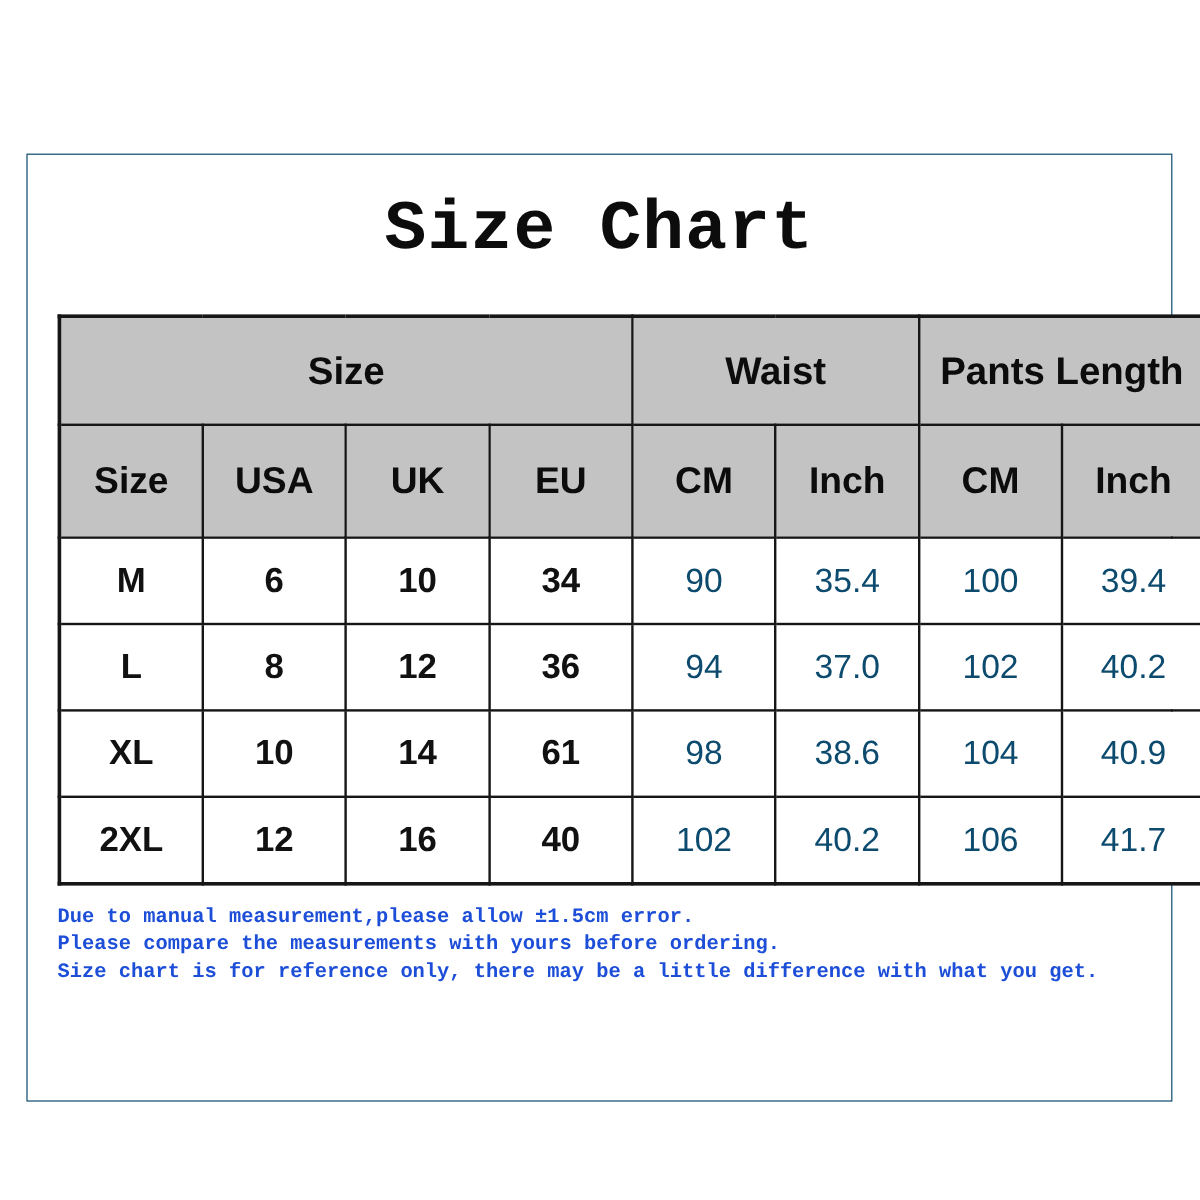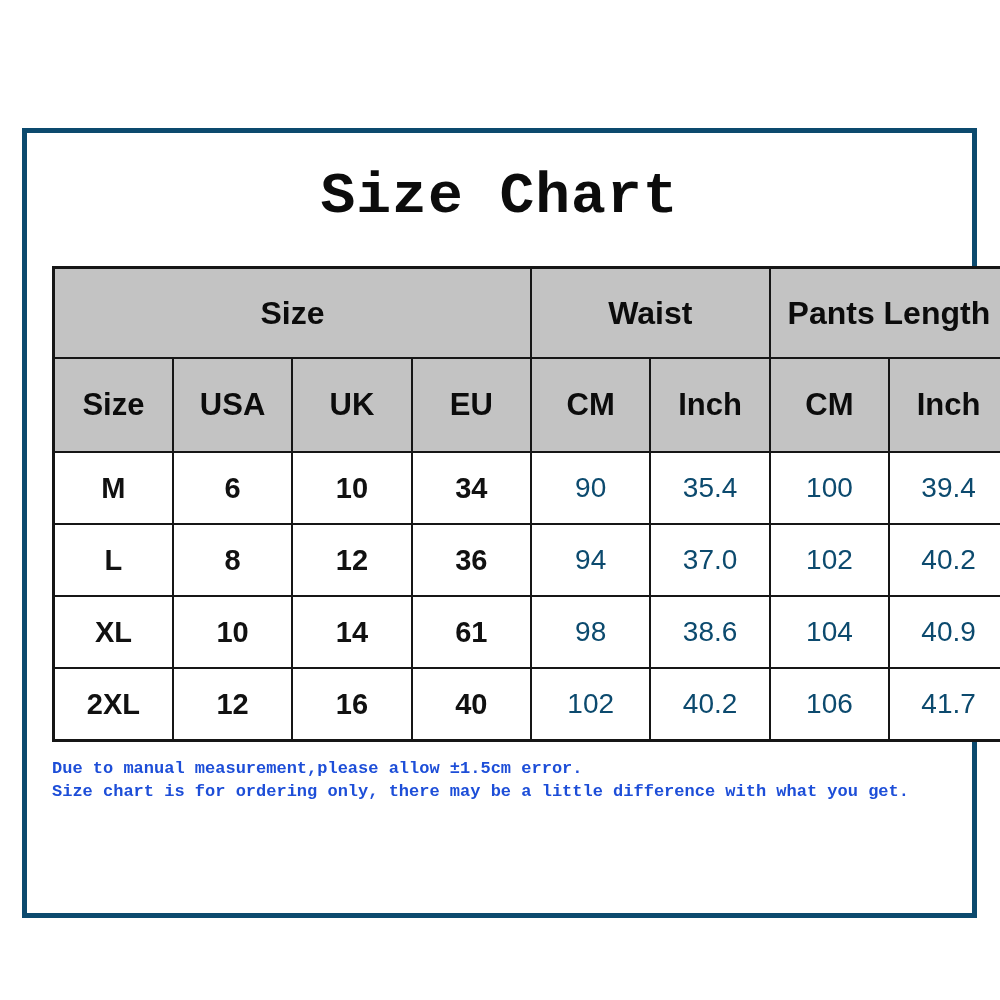--- a/index.html
+++ b/index.html
@@ -10,21 +10,21 @@
     background: #ffffff;
     font-family: "Liberation Sans", sans-serif;
     color: #111111;
   }
   .frame {
     position: absolute;
     left: 22px;
     top: 128px;
     width: 955px;
     height: 790px;
-    border: 5px solid #0c4a6e;
+    border: 1px solid #0c4a6e;
     box-sizing: border-box;
     background: #ffffff;
   }
   .title {
     margin: 34px 0 0 0;
     text-align: center;
     font-family: "Liberation Mono", "DejaVu Sans Mono", monospace;
     font-weight: bold;
     font-size: 58px;
     line-height: 60px;
@@ -147,16 +147,17 @@
         <td class="val">102</td>
         <td class="val">40.2</td>
         <td class="val">106</td>
         <td class="val">41.7</td>
       </tr>
     </tbody>
   </table>
 
   <div class="notes">
     <p>Due to manual measurement,please allow ±1.5cm error.</p>
-    <p>Size chart is for ordering only, there may be a little difference with what you get.</p>
+    <p>Please compare the measurements with yours before ordering.</p>
+    <p>Size chart is for reference only, there may be a little difference with what you get.</p>
   </div>
 
 </div>
 
 </body></html>

